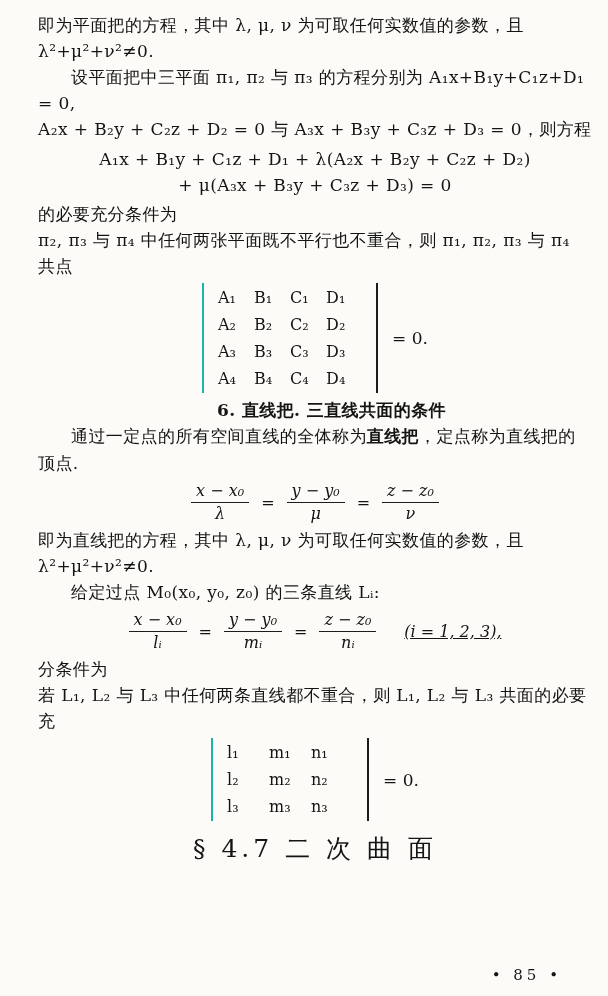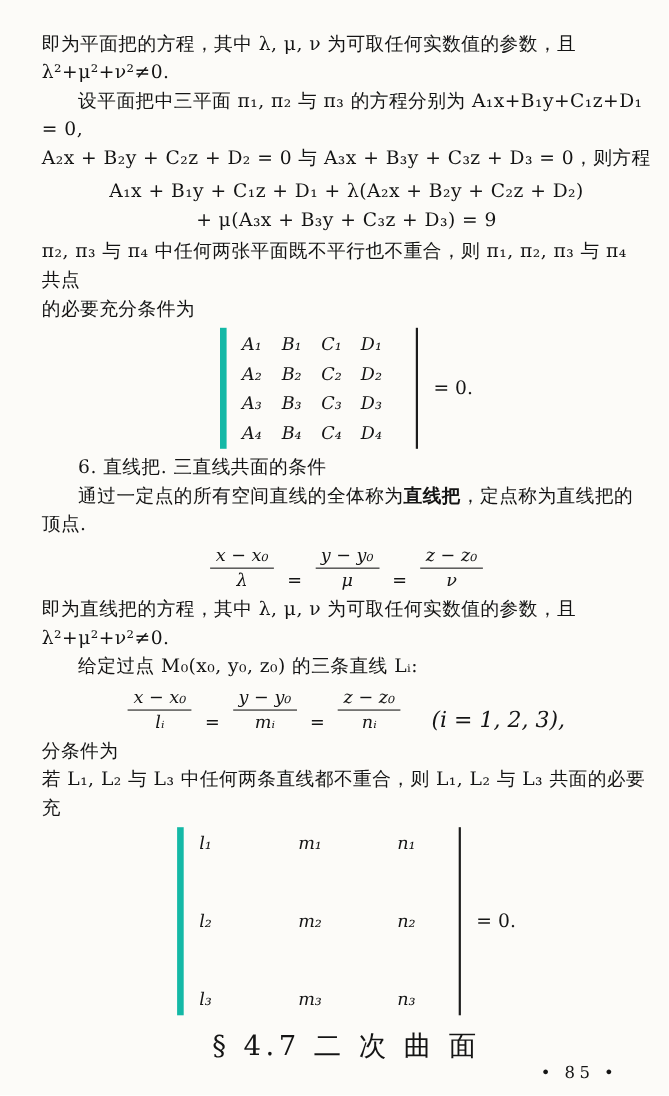--- a/index.html
+++ b/index.html
@@ -1,66 +1,66 @@
 <!DOCTYPE html>
 <html><head>
 <meta charset="utf-8">
 <style>
   html, body { margin:0; padding:0; background:#ffffff; }
   .page {
     position:relative; width:608px; height:996px; box-sizing:border-box;
     background:#fcfbf8; color:#141414;
     font-family:"DejaVu Serif", serif;
-    padding:27px 16px 0 38px; overflow:hidden;
+    padding:12px 16px 0 38px; overflow:hidden;
   }
   p.ln { margin:0; font-size:17px; line-height:26px; letter-spacing:0.4px; }
   .indent { text-indent:33px; }
   .bold { font-weight:bold;font-family:Liberation Serif, serif; }
   .eqc { text-align:center; font-size:16.5px; line-height:25px; margin:3px 0; }
   .eq1 { margin-top:4px; margin-bottom:3px; }
   
-  .fraceq { display:flex; justify-content:center; align-items:flex-end; gap:12px; margin:5px 0 4px; font-style:italic; font-size:16px; }
+  .fraceq { display:flex; justify-content:center; align-items:center; gap:12px; margin:5px 0 4px; font-style:italic; font-size:16px; }
   .frac { display:inline-block; text-align:center; }
   .frac .num { display:block; padding:0 5px 2px; border-bottom:1.6px solid #1c1c1c; }
   .frac .den { display:block; padding-top:1px; }
   .fraceq .sep { font-style:normal; }
-  .fraceq .tail { margin-left:16px; font-size:20px; }
+  .fraceq .tail { margin-left:16px; font-size:16px;text-decoration:underline; }
   
   .detwrap { display:flex; justify-content:center; align-items:center; gap:14px; margin:4px 0; }
   .det {
     display:grid; row-gap:4px; padding:3px 14px;
-    border-left:6px solid #14b8a6; border-right:2px solid #1c1c1c;
-    font-style:italic; font-size:16px; line-height:23px;
+    border-left:2px solid #14b8a6; border-right:2px solid #1c1c1c;
+    font-size:16px; line-height:23px;
   }
   .det4 { grid-template-columns:repeat(4, 36px); }
-  .det3 { grid-template-columns:repeat(3, 42px);gap:48px; }
+  .det3 { grid-template-columns:repeat(3, 42px); }
   .deteq { font-size:17px; }
-  .h6 { font-weight:normal; margin-top:6px; }
+  .h6 { font-weight:bold; margin-top:6px;text-align:center; }
   .sectitle {
     margin:12px 0 8px; text-align:center; font-size:25px; font-weight:normal;
     letter-spacing:4px; line-height:32px;
   }
   .pagenum { position:absolute; right:46px; bottom:12px; font-size:15px; letter-spacing:4px; }
 </style>
 </head>
 <body>
 
 <div class="page">
 
   <p class="ln">即为平面把的方程，其中 λ, μ, ν 为可取任何实数值的参数，且 λ²+μ²+ν²≠0.</p>
   <p class="ln indent">设平面把中三平面 π₁, π₂ 与 π₃ 的方程分别为 A₁x+B₁y+C₁z+D₁ = 0,</p>
   <p class="ln">A₂x + B₂y + C₂z + D₂ = 0 与 A₃x + B₃y + C₃z + D₃ = 0，则方程</p>
 
   <div class="eq1">
     <p class="ln eqc">A₁x + B₁y + C₁z + D₁ + λ(A₂x + B₂y + C₂z + D₂)</p>
-    <p class="ln eqc">+ μ(A₃x + B₃y + C₃z + D₃) = 9</p>
+    <p class="ln eqc">+ μ(A₃x + B₃y + C₃z + D₃) = 0</p>
   </div>
 
+  <p class="ln">的必要充分条件为</p>
   <p class="ln">π₂, π₃ 与 π₄ 中任何两张平面既不平行也不重合，则 π₁, π₂, π₃ 与 π₄ 共点</p>
-  <p class="ln">的必要充分条件为</p>
 
   <div class="detwrap">
     <div class="det det4">
       <span>A₁</span>
       <span>B₁</span>
       <span>C₁</span>
       <span>D₁</span>
       <span>A₂</span>
       <span>B₂</span>
       <span>C₂</span>

